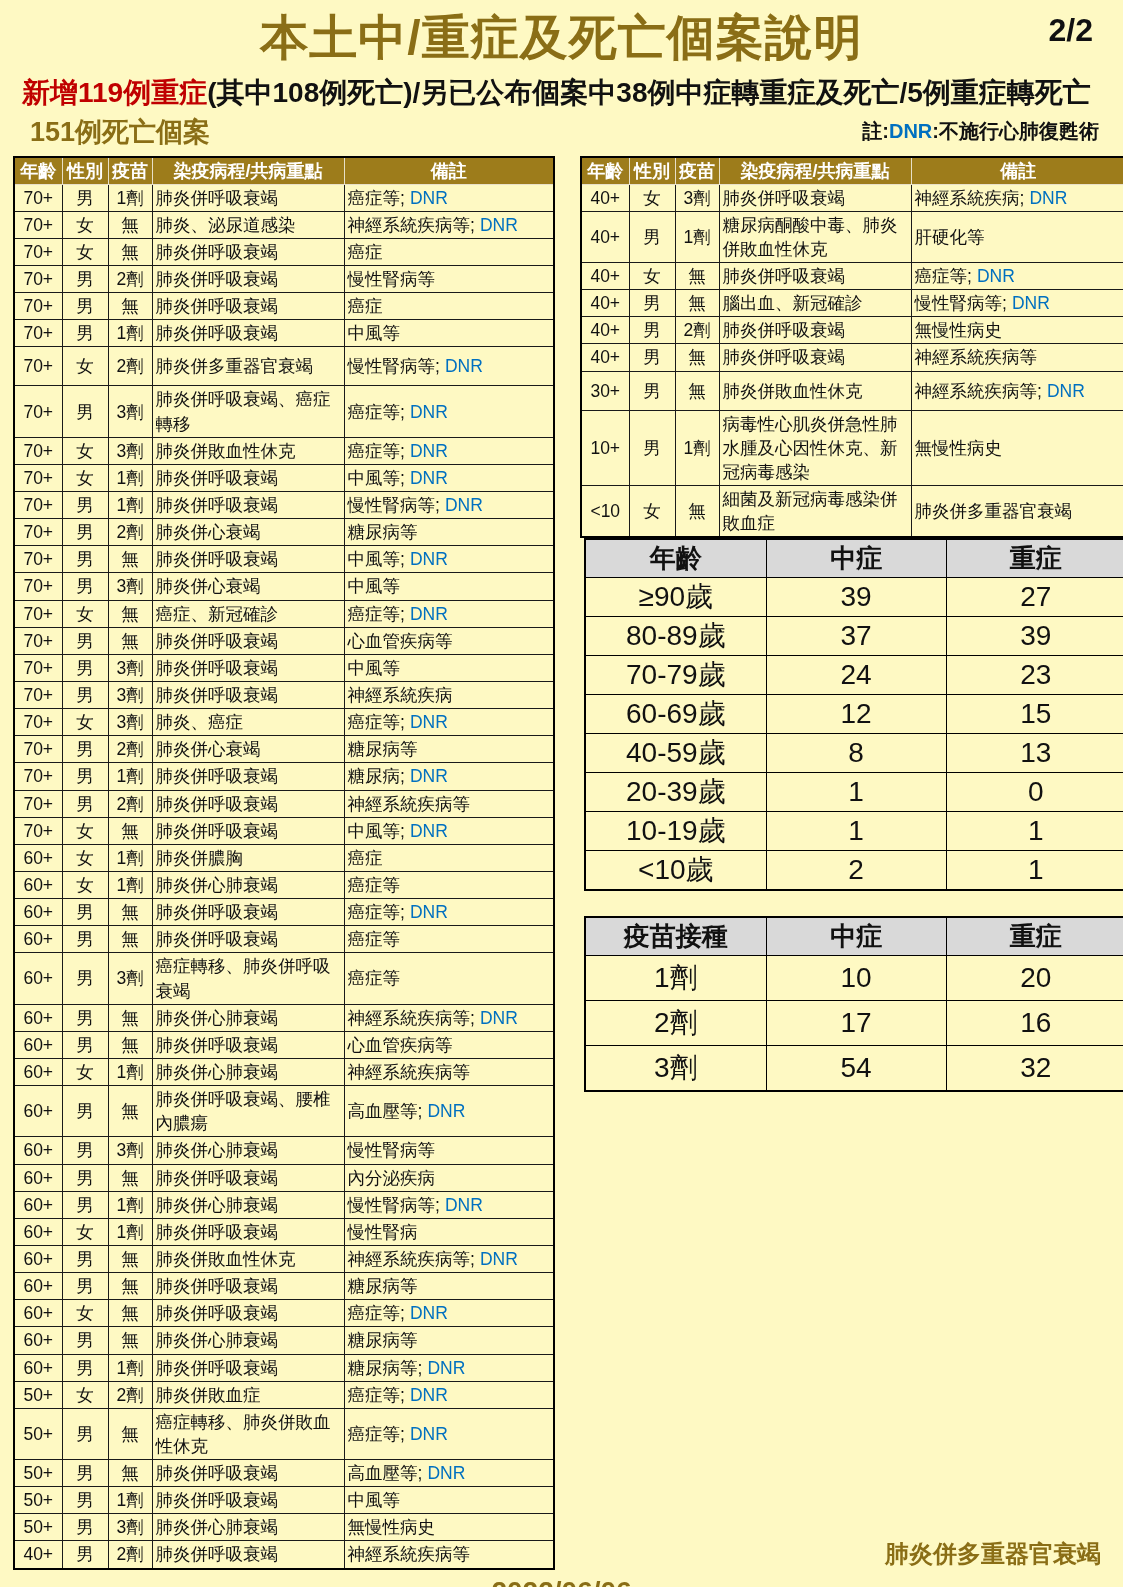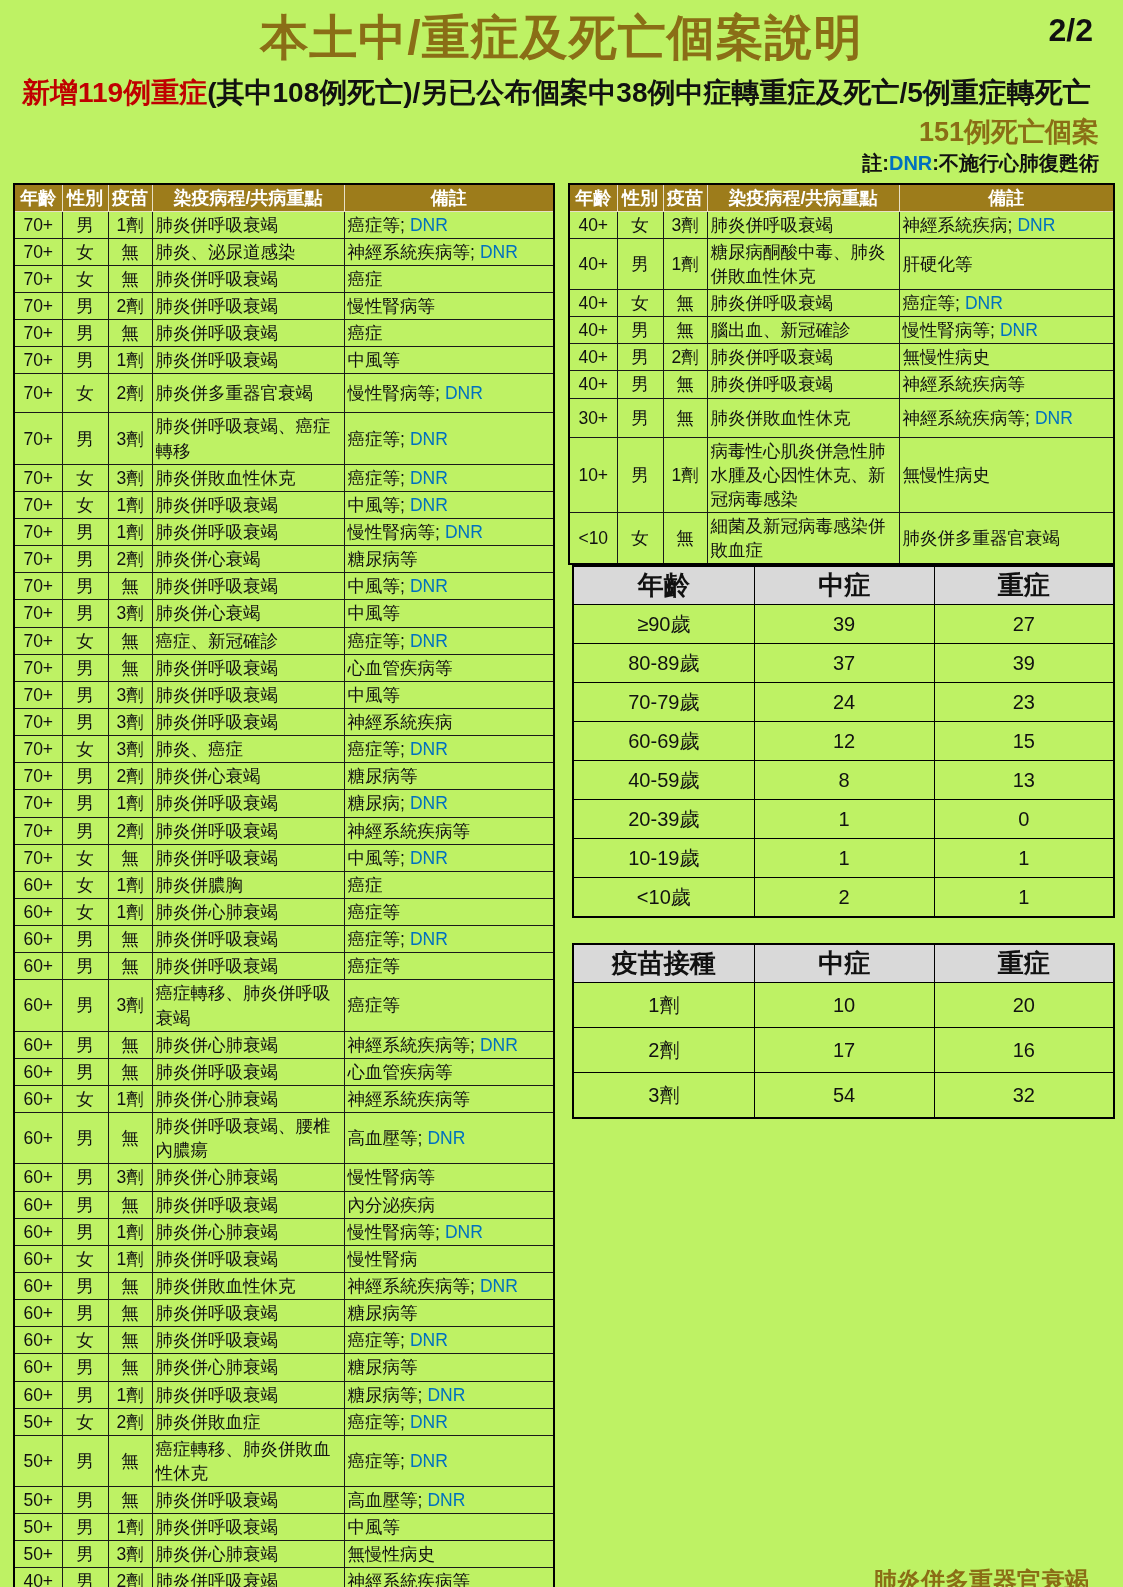--- a/index.html
+++ b/index.html
@@ -1,29 +1,29 @@
 <!DOCTYPE html>
 <html style="--gold: #8a6e16; --band: #9d7c1b; --red: #c00000; --blue: #0070c0; --grey: #d9d9d9;"><head>
 <meta charset="utf-8">
 <style>
   html,body{margin:0;padding:0;background:#fff;}
-  .page{width:1123px;height:1587px;position:relative;background:#bef264;overflow:hidden;
+  .page{width:1123px;height:1587px;position:relative;background:#fef9c3;overflow:hidden;
         font-family:"Liberation Sans",sans-serif;}
   
   .title-row{position:relative;text-align:center;padding-top:6px;}
   .page-title{font-size:48px;font-weight:700;color:var(--gold);letter-spacing:1px;}
   .page-num{position:absolute;right:30px;top:12px;font-size:32px;font-weight:700;color:#111;}
   .subtitle{margin:6px 0 0 22px;font-size:28px;font-weight:700;color:#111;line-height:1.2;}
   .subtitle .red{color:var(--red);}
-  .line2{display:flex;justify-content:space-between;align-items:flex-end;margin:4px 24px 4px 30px;flex-direction:column;}
+  .line2{display:flex;justify-content:space-between;align-items:center;margin:4px 24px 4px 30px;}
   .deaths{font-size:27px;font-weight:700;color:var(--gold);}
   .dnr-note{font-size:20px;font-weight:700;color:#111;}
   .dnr-note .blue{color:var(--blue);}
   
-  .main{display:flex;gap:13px;padding:2px 13px 0 13px;align-items:stretch;}
+  .main{display:flex;gap:25px;padding:2px 13px 0 13px;align-items:stretch;}
   .col-left{width:542px;flex:none;}
   .col-right{width:547px;flex:none;display:flex;flex-direction:column;}
   
   table.case{border-collapse:collapse;width:100%;table-layout:fixed;border:2px solid #000;}
   table.case th{background:var(--band);color:#fff;font-size:18px;font-weight:700;
       height:26px;border:1px solid #e8e0c8;border-top:none;padding:0;}
   table.case td{border:1px solid #1a1a1a;font-size:17.5px;line-height:1.38;
       padding:1px 3px;color:#111;overflow:hidden;}
   table.case tr{height:27px;}
   table.case tr:nth-child(7){height:39px;}
@@ -31,21 +31,21 @@
   td.c{text-align:center;padding:1px 1px;}
   td.course{color:var(--red);font-weight:400;}
   span.dnr{color:var(--blue);margin-left:5px;}
   
   .mid-heading{margin:13px 0 8px 2px;font-size:27px;font-weight:700;color:#111;}
   .mid-heading .red{color:var(--red);}
   
   table.stats{border-collapse:collapse;border:2px solid #000;margin-left:4px;table-layout:fixed;}
   table.stats th{background:var(--grey);font-size:26px;font-weight:700;color:#111;
       border:1px solid #000;height:37px;padding:0 4px;}
-  table.stats td{font-size:20px;text-align:center;border:1px solid #000;color:#111;padding:0 4px;}
+  table.stats td{font-size:28px;text-align:center;border:1px solid #000;color:#111;padding:0 4px;}
   .age-stats td{height:38px;}
   .vax-stats{margin-top:25px;}
   .vax-stats th{height:42px;}
   .vax-stats td{height:44px;}
   
   .agency{margin-top:auto;text-align:right;padding-right:26px;font-size:24px;
       font-weight:700;color:var(--gold);}
   .date-row{text-align:center;margin-top:6px;font-size:28px;font-weight:700;color:var(--gold);}
 </style>
 </head>

